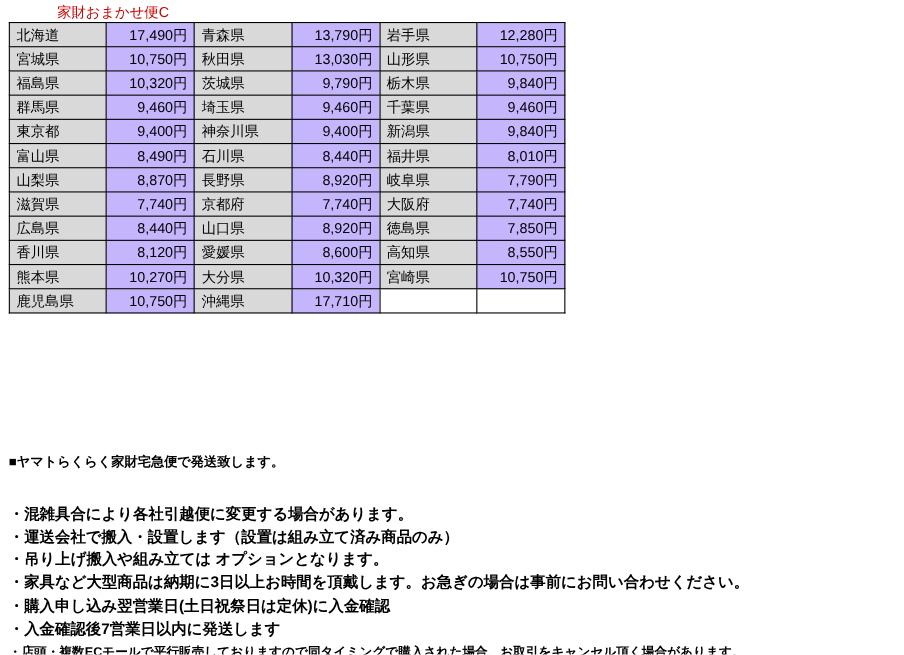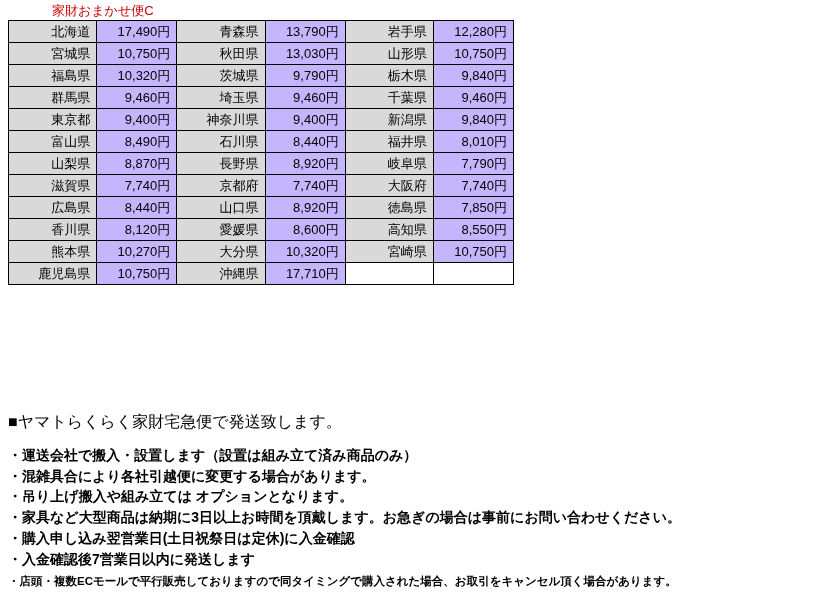--- a/index.html
+++ b/index.html
@@ -40,41 +40,41 @@
     height: 22px;
     border: 1px solid #000000;
     font-size: 13px;
     padding: 0 6px;
     box-sizing: border-box;
     white-space: nowrap;
   }
   .rate-table td.pref {
     width: 88px;
     background: #d9d9d9;
-    text-align: right;
+    text-align: left;
   }
   .rate-table td.price {
     width: 80px;
     text-align: right;
     background: #c4b5fd;
   }
   .rate-table td.blank {
     background: #ffffff;
     border: 1px solid #000000;
   }
   .notes {
     position: absolute;
     left: 8px;
     top: 412px;
     width: 800px;
   }
   .note-head {
-    font-size: 16px;
-    font-weight: normal;
-    margin-bottom: 12px;
+    font-size: 12px;
+    font-weight: bold;
+    margin-bottom: 28px;
     letter-spacing: 0px;
   }
   .note-line {
     font-size: 14px;
     font-weight: bold;
     line-height: 1.48;
     letter-spacing: 0px;
     white-space: nowrap;
   }
   .note-small {
@@ -189,22 +189,22 @@
         <td class="pref">沖縄県</td>
         <td class="price">17,710円</td>
         <td class="blank"></td>
         <td class="blank"></td>
       </tr>
     </tbody>
   </table>
 
   <div class="notes">
     <div class="note-head">■ヤマトらくらく家財宅急便で発送致します。</div>
+    <div class="note-line">・混雑具合により各社引越便に変更する場合があります。</div>
     <div class="note-line">・運送会社で搬入・設置します（設置は組み立て済み商品のみ）</div>
-    <div class="note-line">・混雑具合により各社引越便に変更する場合があります。</div>
     <div class="note-line">・吊り上げ搬入や組み立ては オプションとなります。</div>
     <div class="note-line">・家具など大型商品は納期に3日以上お時間を頂戴します。お急ぎの場合は事前にお問い合わせください。</div>
     <div class="note-line">・購入申し込み翌営業日(土日祝祭日は定休)に入金確認</div>
     <div class="note-line">・入金確認後7営業日以内に発送します</div>
     <div class="note-small">・店頭・複数ECモールで平行販売しておりますので同タイミングで購入された場合、お取引をキャンセル頂く場合があります。</div>
   </div>
 
 </div>
 
 </body></html>

